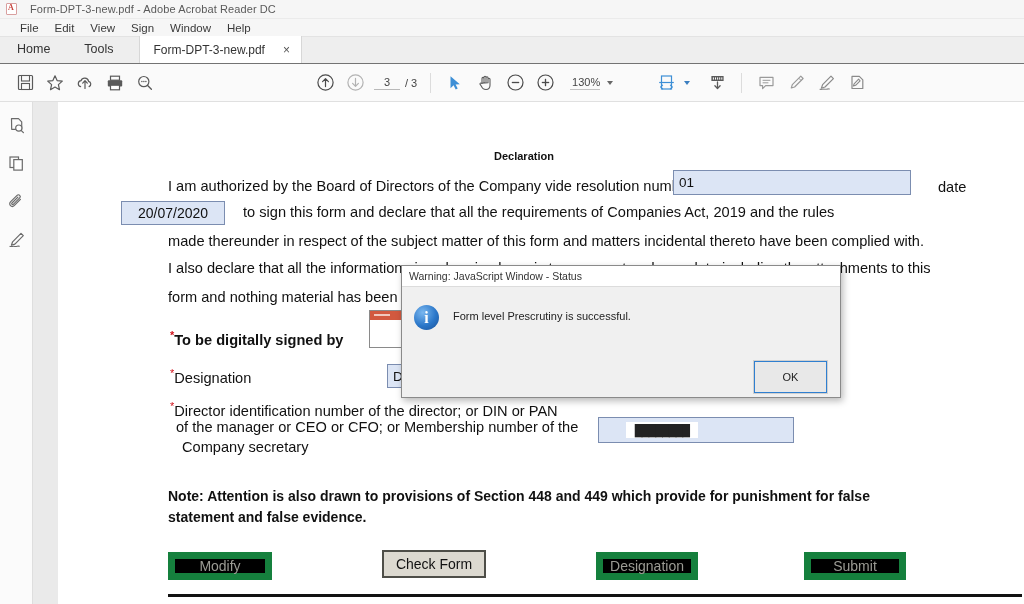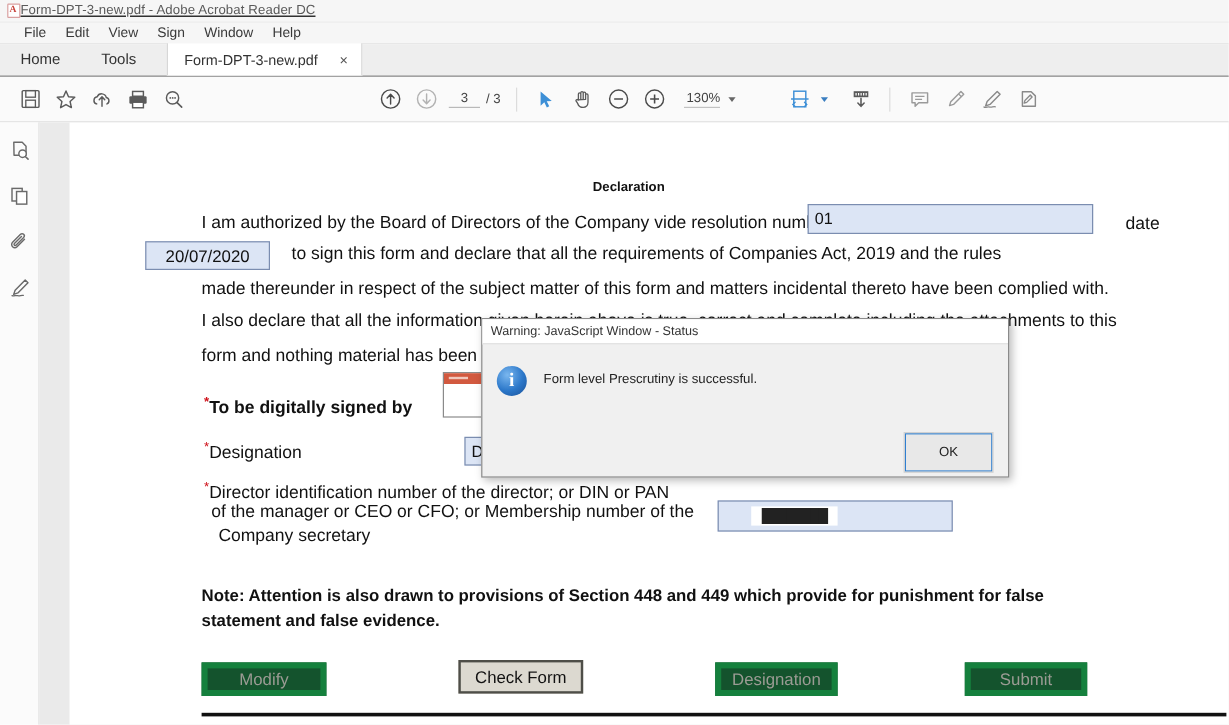--- a/index.html
+++ b/index.html
@@ -7,22 +7,22 @@
     width: 1024px; height: 604px;
     font-family: "Liberation Sans", sans-serif;
     background: #ffffff;
     overflow: hidden;
   }
   .app { position: relative; width: 1024px; height: 604px; }
 
   
   .titlebar {
     height: 19px; background: #f6f6f6;
-    display: flex; align-items: center; gap: 0;
-    padding: 0 6px; border-bottom: 1px solid #ebebeb; text-decoration: underline;
+    display: flex; align-items: center; gap: 13px;
+    padding: 0 6px; border-bottom: 1px solid #ebebeb;
   }
   .title-icon {
     width: 11px; height: 12px; background: #ffffff;
     border: 1px solid #d9a0a0; border-radius: 1px;
     position: relative; flex: 0 0 auto;
   }
   .title-icon:after {
     content: "A"; position: absolute; left: 1px; top: -1px;
     font-size: 8px; color: #c8443c; font-weight: bold;
     font-family: "Liberation Serif", serif;
@@ -183,22 +183,22 @@
     width: 16px; height: 2px; background: #f0c8bd;
   }
 
   .note {
     position: absolute; left: 110px; top: 384px;
     font-size: 14px; font-weight: bold; color: #111;
     line-height: 21px; width: 760px;
     font-family: "Liberation Sans", sans-serif;
   }
   .formbtn {
-    position: absolute; height: 28px; background: #14532d;
-    border: 5px solid #15803d; display: flex;
+    position: absolute; height: 28px; background: #000000;
+    border: 7px solid #15803d; display: flex;
     align-items: center; justify-content: center;
     font-size: 14px; font-family: "Liberation Sans", sans-serif;
   }
   .formbtn.disabled { color: #9b9b94; cursor: default; }
   .formbtn.enabled {
     color: #111; border: 2px solid #4e4e48;
     background: #dcd9d0; cursor: pointer; font-weight: normal;
   }
   .btn-modify { left: 110px; top: 450px; width: 104px; }
   .btn-check  { left: 324px; top: 448px; width: 104px; }

